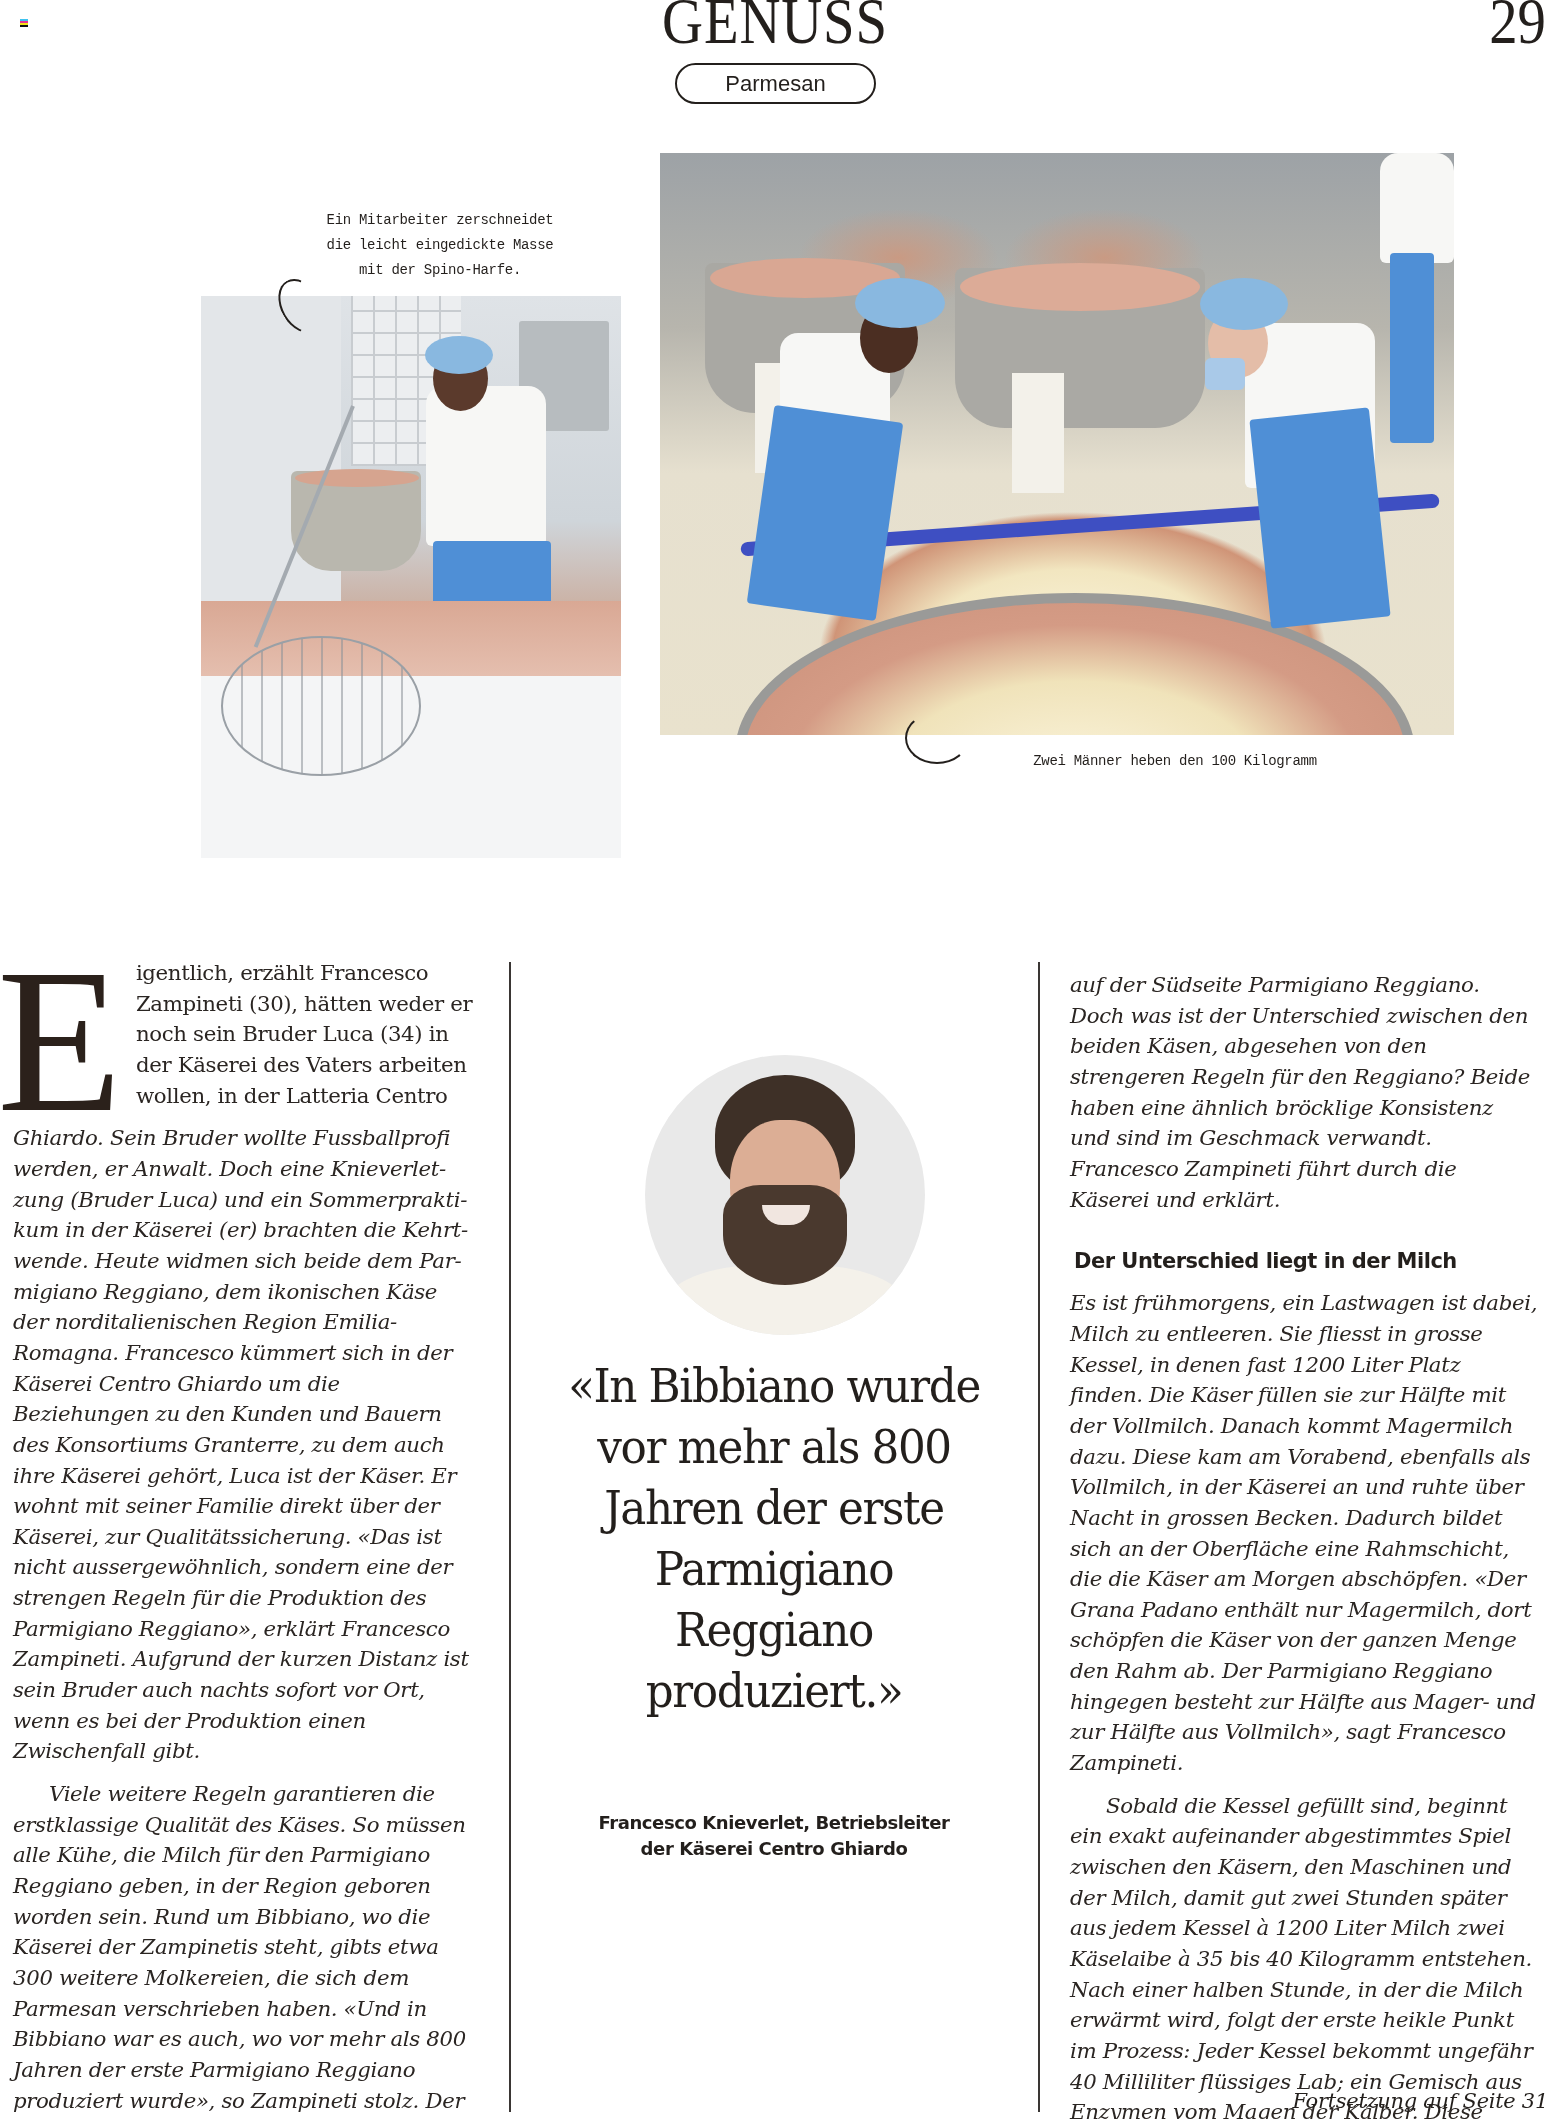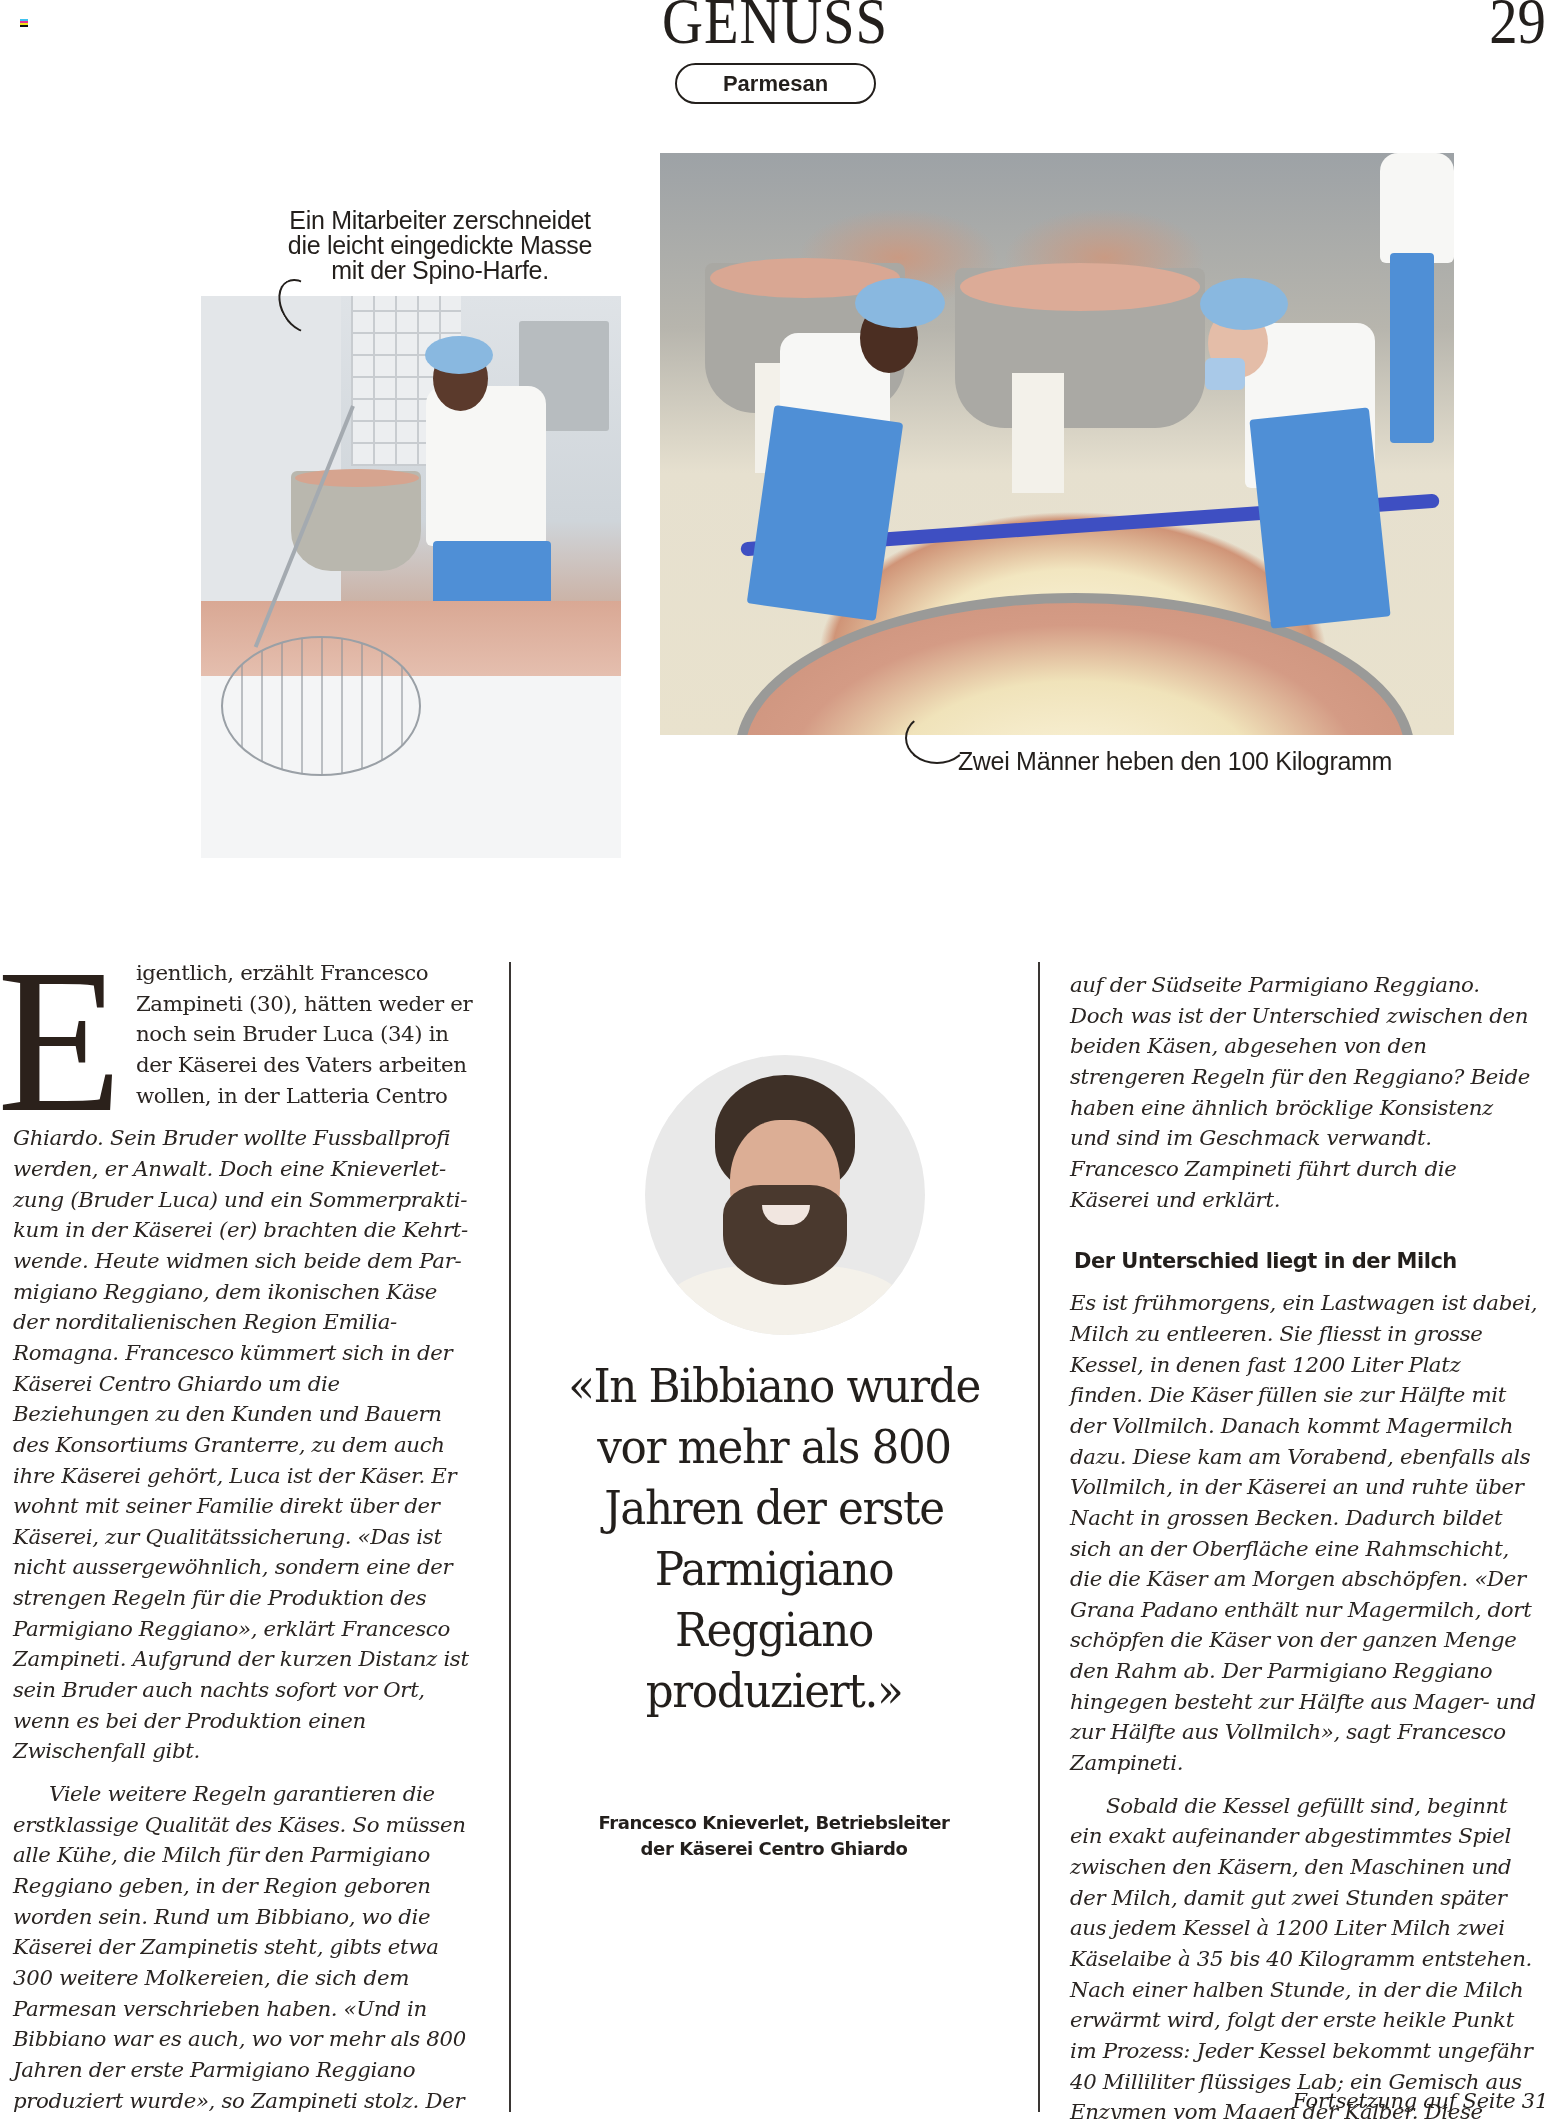--- a/index.html
+++ b/index.html
@@ -17,25 +17,25 @@
   }
   .page-number {
     position: absolute; right: 4px; top: -12px;
     font-family: "Liberation Serif", serif; font-size: 66px; line-height: 1; color: #231f1c;
     transform: scaleX(0.86); transform-origin: right top;
   }
   .topic-pill {
     position: absolute; left: 675px; top: 63px; width: 201px; height: 41px;
     border: 2px solid #231f1c; border-radius: 21px;
     display: flex; align-items: center; justify-content: center;
-    font-family: "Liberation Sans", sans-serif; font-size: 22px; color: #231f1c; font-weight: bold;
+    font-family: "Liberation Sans", sans-serif; font-size: 22px; color: #231f1c;
   }
 
   .caption {
-    position: absolute; font-family: Liberation Sans, sans-serif; font-size: 25px;
+    position: absolute; font-family: Liberation Mono, monospace; font-size: 14px;
     line-height: 25px; color: #231f1c; text-align: center; letter-spacing: -0.3px;
   }
   .caption-1 { left: 260px; top: 208px; width: 360px; }
   .caption-2 { left: 905px; top: 749px; width: 540px; }
 
   .photo { position: absolute; overflow: hidden; }
   .photo-1 { left: 201px; top: 296px; width: 420px; height: 562px;
     background:
       radial-gradient(ellipse 55% 20% at 40% 72%, rgba(220,140,110,0.55), transparent 70%),
       linear-gradient(180deg, #dfe3e7 0%, #cfd5da 40%, #c9a18c 62%, #eef0f2 72%, #f7f8f9 100%);

